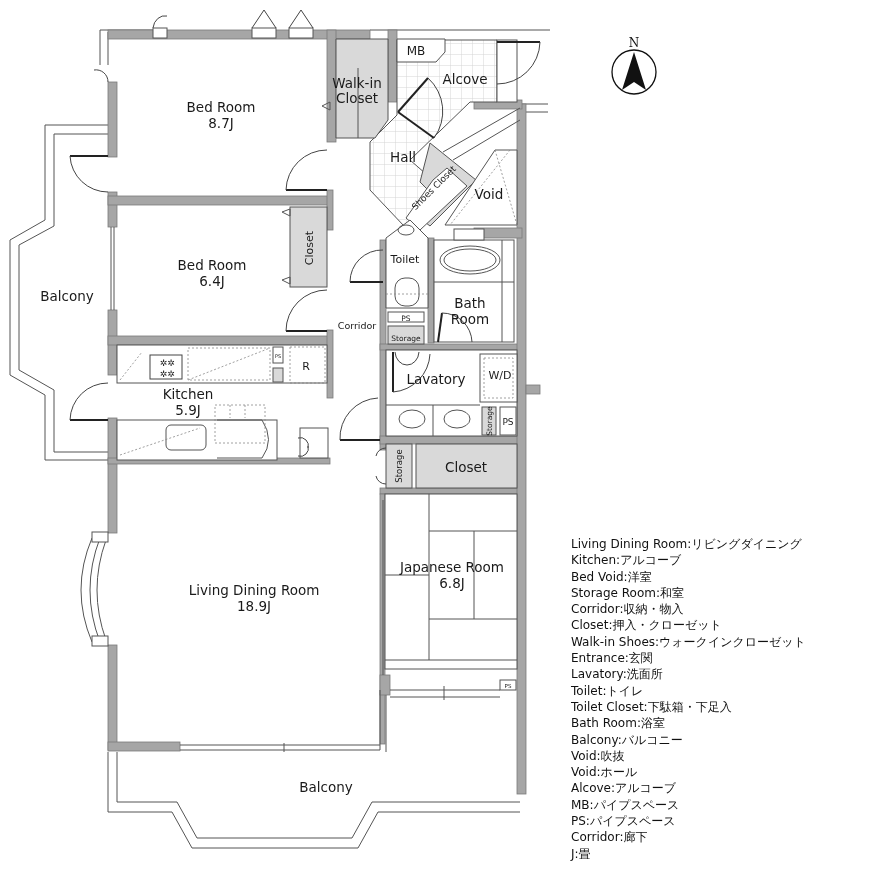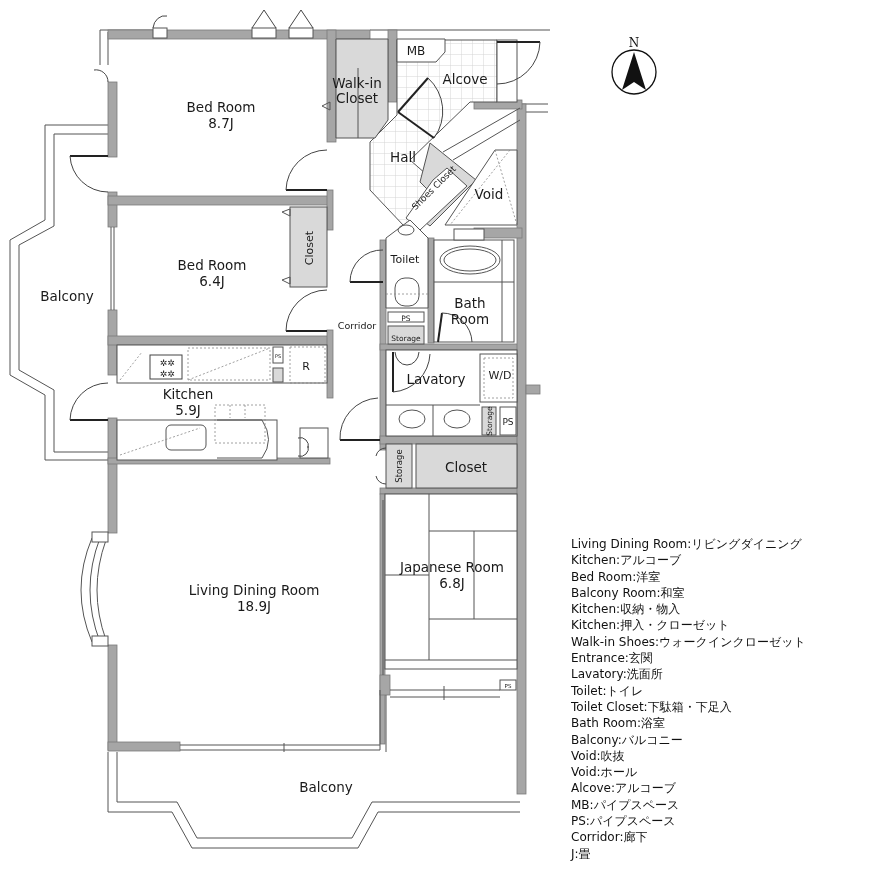--- a/index.html
+++ b/index.html
@@ -261,24 +261,24 @@
   <g>
     <circle cx="634" cy="72" r="22" fill="#fff" stroke="#111" stroke-width="1.3"></circle>
     <path d="M634 52 L646 90 L634 82 L622 90 Z" fill="#111"></path>
     <text id="compass-n" x="634" y="47" font-size="12" text-anchor="middle" fill="#111">N</text>
   </g>
 </svg>
 
 <div id="legend">
   <div>Living Dining Room:リビングダイニング</div>
   <div>Kitchen:アルコーブ</div>
-  <div>Bed Room:洋室</div>
-  <div>Balcony Room:和室</div>
-  <div>Kitchen:収納・物入</div>
-  <div>Kitchen:押入・クローゼット</div>
+  <div>Bed Void:洋室</div>
+  <div>Storage Room:和室</div>
+  <div>Corridor:収納・物入</div>
+  <div>Closet:押入・クローゼット</div>
   <div>Walk-in Shoes:ウォークインクローゼット</div>
   <div>Entrance:玄関</div>
   <div>Lavatory:洗面所</div>
   <div>Toilet:トイレ</div>
   <div>Toilet Closet:下駄箱・下足入</div>
   <div>Bath Room:浴室</div>
   <div>Balcony:バルコニー</div>
   <div>Void:吹抜</div>
   <div>Void:ホール</div>
   <div>Alcove:アルコーブ</div>

